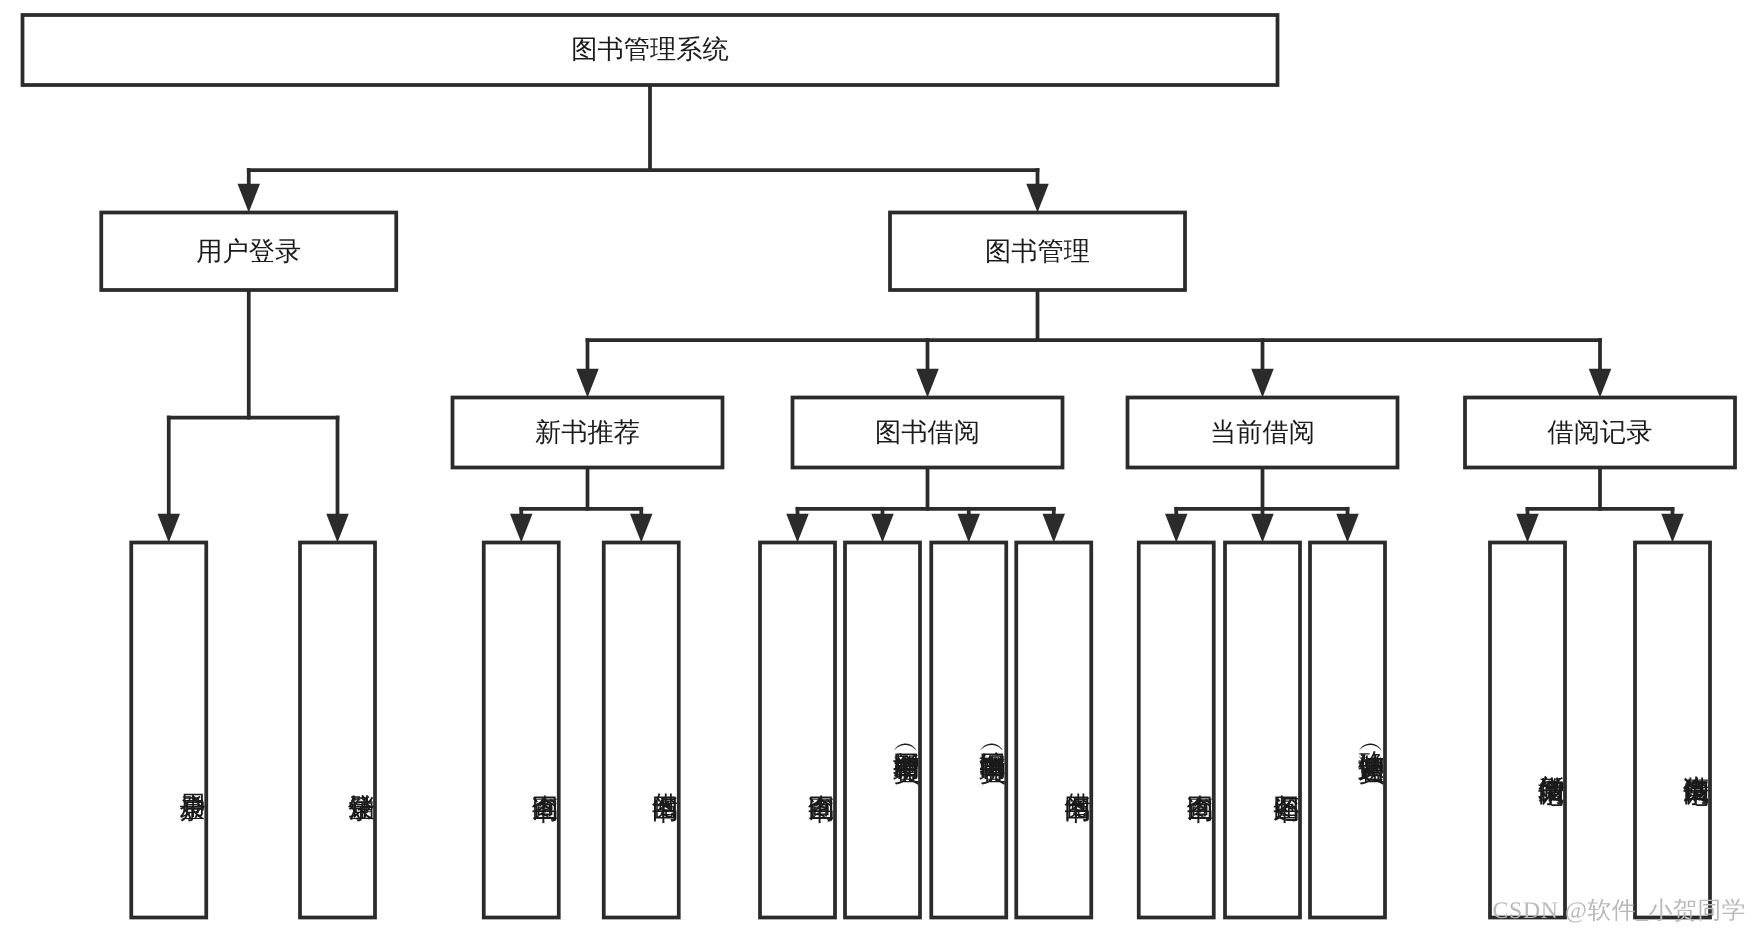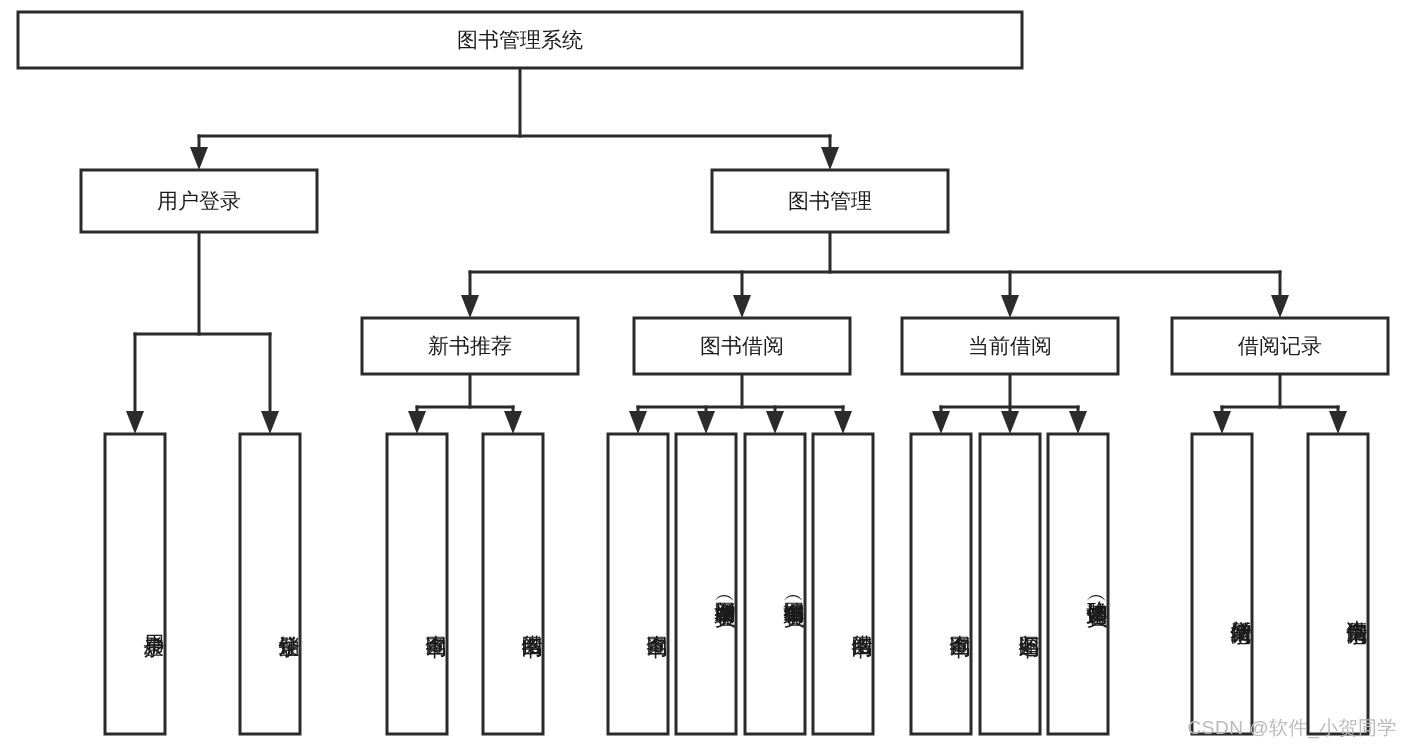--- a/index.html
+++ b/index.html
@@ -61,21 +61,21 @@
     white-space: nowrap;
     pointer-events: none;
     display: flex;
     align-items: flex-start;
     justify-content: center;
   }
   .watermark {
     position: absolute;
     right: 8px;
     bottom: 6px;
-    font-family: Liberation Sans, sans-serif;
+    font-family: Liberation Serif, serif;
     font-size: 19px;
     color: #b9b9b9;
     white-space: nowrap;
     letter-spacing: 0.5px;
   }
 </style>
 </head>
 <body>
 
 <div id="diagram-root">

